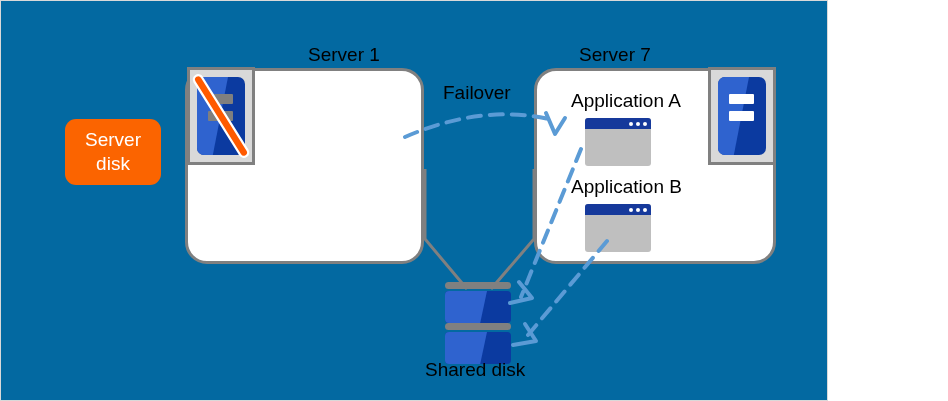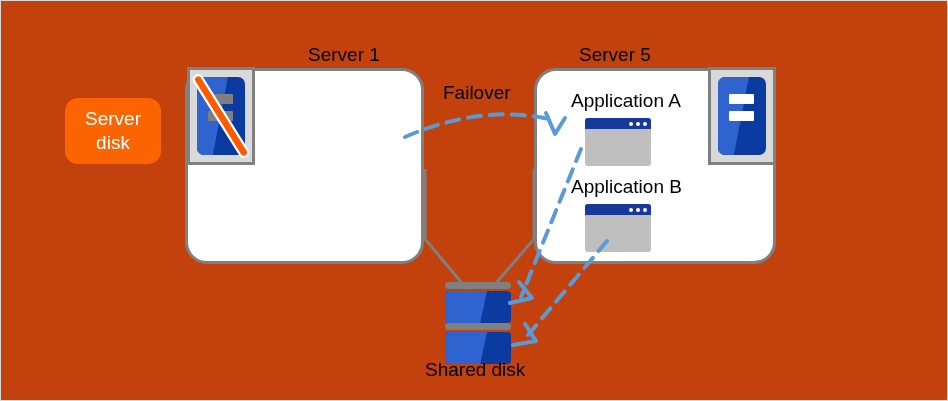--- a/index.html
+++ b/index.html
@@ -1,22 +1,22 @@
 <!DOCTYPE html>
 <html><head>
 <meta charset="utf-8">
 <style>
   html,body{margin:0;padding:0;background:#ffffff;}
   body{font-family:"Liberation Sans", sans-serif;}
 
   #canvas{
     position:relative;
-    width:948px;
+    width:828px;
     height:401px;
-    background:#c2410c;
+    background:#0369a1;
     border:1px solid #d9d9d9;
     box-sizing:border-box;
     overflow:hidden;
   }
 
   .lbl{
     position:absolute;
     color:#000000;
     font-size:19px;
     white-space:nowrap;
@@ -173,26 +173,26 @@
     <div class="chassis">
       <div class="bar b1"></div>
       <div class="bar b2"></div>
     </div>
     <svg class="slash" viewBox="0 0 68 98" xmlns="http://www.w3.org/2000/svg">
       <line x1="9" y1="9" x2="59" y2="89" stroke="#ffffff" stroke-width="12" stroke-linecap="round"></line>
       <line x1="9" y1="9" x2="59" y2="89" stroke="#ff5a00" stroke-width="7" stroke-linecap="round"></line>
     </svg>
   </div>
 
-  <div class="badge" style="left:64px; top:97px; width:96px; height:66px;border-radius:13px;">
+  <div class="badge" style="left:64px; top:118px; width:96px; height:66px;">
     <span>Server</span>
     <span>disk</span>
   </div>
 
-  <div class="lbl" style="left:578px; top:44px;">Server 5</div>
+  <div class="lbl" style="left:578px; top:44px;">Server 7</div>
 
   <div class="server-box" style="left:533px; top:67px; width:242px; height:196px;"></div>
 
   <div class="srv-icon ok" style="left:707px; top:66px; width:68px; height:98px;">
     <div class="chassis">
       <div class="bar b1"></div>
       <div class="bar b2"></div>
     </div>
   </div>
 

